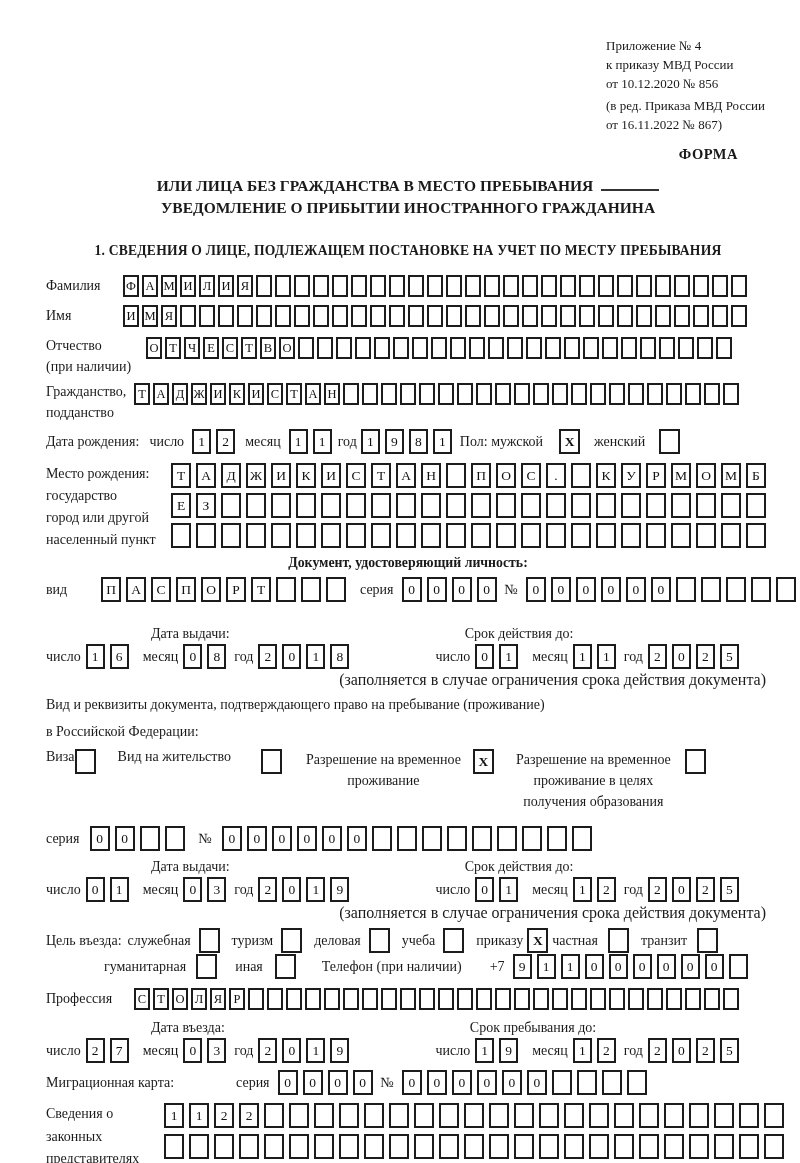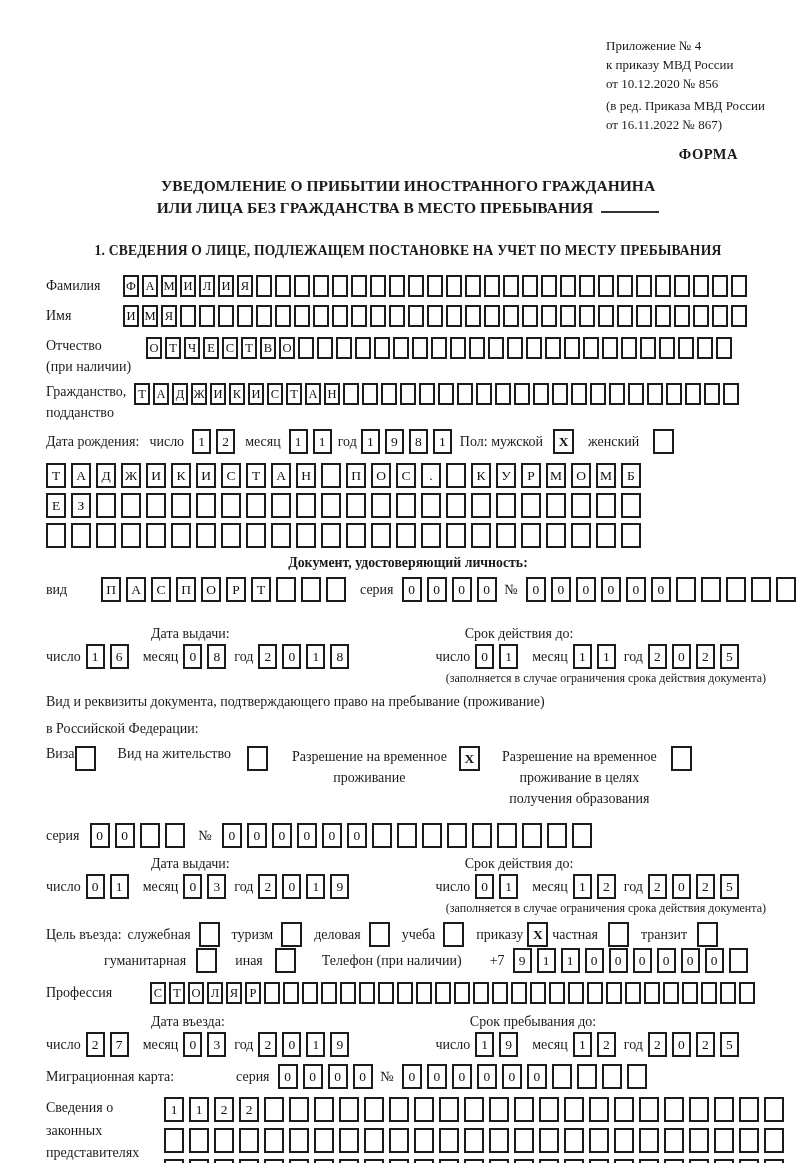--- a/index.html
+++ b/index.html
@@ -34,41 +34,41 @@
 
   .w75 { width: 77px; } .w100 { width: 100px; } .w88 { width: 88px; }
   .mt2 { margin-top: 2px; }
   .stack > .cells { margin-bottom: 5px; }
   .doc-heading { text-align: center; font-weight: bold; font-size: 13.8px; margin: 2px 0 6px 0; }
   .date-labels { display: flex; margin-bottom: 2px; font-size: 14px; }
   .date-row { display: flex; align-items: center; margin-bottom: 2px; }
   .dg { display: flex; align-items: center; }
   .dg span { margin-right: 5px; }
   .dg .cells { margin-right: 8px; }
-  .note { text-align: right; font-size: 12px; padding-right: 4px; margin-bottom: 6px; }
+  .note { text-align: right; font-size: 16px; padding-right: 4px; margin-bottom: 6px; }
   .plain { margin-bottom: 7px; line-height: 20px; }
   .visa-row { display: flex; align-items: flex-start; margin: 4px 0 14px 0; }
   .visa-row .blk { text-align: center; line-height: 21px; }
   .visa-row .cells { margin-top: 0; }
 </style>
 </head>
 <body>
 
 <div class="hdr-block">
   <div>Приложение № 4</div>
   <div>к приказу МВД России</div>
   <div>от 10.12.2020 № 856</div>
   <div class="sub">(в ред. Приказа МВД России</div>
   <div>от 16.11.2022 № 867)</div>
 </div>
 <div class="forma">ФОРМА</div>
 
 <div class="title">
+  <div><span>ИЛИ ЛИЦА БЕЗ ГРАЖДАНСТВА В МЕСТО ПРЕБЫВАНИЯ</span><span class="blank"></span></div>
   <div>УВЕДОМЛЕНИЕ О ПРИБЫТИИ ИНОСТРАННОГО ГРАЖДАНИНА</div>
-  <div><span>ИЛИ ЛИЦА БЕЗ ГРАЖДАНСТВА В МЕСТО ПРЕБЫВАНИЯ</span><span class="blank"></span></div>
 </div>
 
 <div class="sec-heading">1. СВЕДЕНИЯ О ЛИЦЕ, ПОДЛЕЖАЩЕМ ПОСТАНОВКЕ НА УЧЕТ ПО МЕСТУ ПРЕБЫВАНИЯ</div>
 
 <div class="row center">
   <span class="lbl w75">Фамилия</span>
   <div class="cells cells-sm">
       <div class="cell">Ф</div>
       <div class="cell">А</div>
       <div class="cell">М</div>
@@ -237,31 +237,37 @@
       <div class="cell">1</div>
       <div class="cell">1</div>
     </div>
   <span style="margin-right:4px;">год</span>
   <div class="cells cells-dt" style="margin-right:8px;">
       <div class="cell">1</div>
       <div class="cell">9</div>
       <div class="cell">8</div>
       <div class="cell">1</div>
     </div>
-  <span style="margin-right:10px;font-family:Liberation Serif, serif;">Пол: мужской</span>
+  <span style="margin-right:16px;font-family:Liberation Serif, serif;">Пол: мужской</span>
   <div class="cells chk" style="margin-right:14px;">
       <div class="cell">X</div>
     </div>
   <span style="margin-right:14px;">женский</span>
   <div class="cells chk">
       <div class="cell"></div>
     </div>
 </div>
 
 <div class="row" style="margin-bottom:2px;">
+  <span class="lbl lbl-col" style="width:125px; line-height:22px;">
+    <span>Место рождения:</span><br>
+    <span>государство</span><br>
+    <span>город или другой</span><br>
+    <span>населенный пункт</span>
+  </span>
   <div class="stack">
     <div class="cells cells-md">
         <div class="cell">Т</div>
         <div class="cell">А</div>
         <div class="cell">Д</div>
         <div class="cell">Ж</div>
         <div class="cell">И</div>
         <div class="cell">К</div>
         <div class="cell">И</div>
         <div class="cell">С</div>
@@ -423,21 +429,21 @@
 <div class="note">(заполняется в случае ограничения срока действия документа)</div>
 
 <div class="plain">Вид и реквизиты документа, подтверждающего право на пребывание (проживание)</div>
 <div class="plain">в Российской Федерации:</div>
 
 <div class="visa-row">
   <span>Виза</span>
   <div class="cells chk" style="margin-right:22px;">
       <div class="cell"></div>
     </div>
-  <span style="margin-right:16px;">Вид на жительство</span>
+  <span style="margin-right:30px;">Вид на жительство</span>
   <div class="cells chk" style="margin-right:24px;">
       <div class="cell"></div>
     </div>
   <span class="blk" style="margin-right:12px;">
     <span>Разрешение на временное</span><br>
     <span>проживание</span>
   </span>
   <div class="cells chk" style="margin-right:22px;">
       <div class="cell">X</div>
     </div>
@@ -575,21 +581,21 @@
       <div class="cell">0</div>
       <div class="cell">0</div>
       <div class="cell">0</div>
       <div class="cell">0</div>
       <div class="cell">0</div>
       <div class="cell">0</div>
       <div class="cell"></div>
     </div>
 </div>
 
-<div class="row center" style="margin-bottom:10px;gap:16px;">
+<div class="row center" style="margin-bottom:10px;">
   <span class="lbl" style="width:88px;">Профессия</span>
   <div class="cells cells-sm">
       <div class="cell">С</div>
       <div class="cell">Т</div>
       <div class="cell">О</div>
       <div class="cell">Л</div>
       <div class="cell">Я</div>
       <div class="cell">Р</div>
       <div class="cell"></div>
       <div class="cell"></div>

